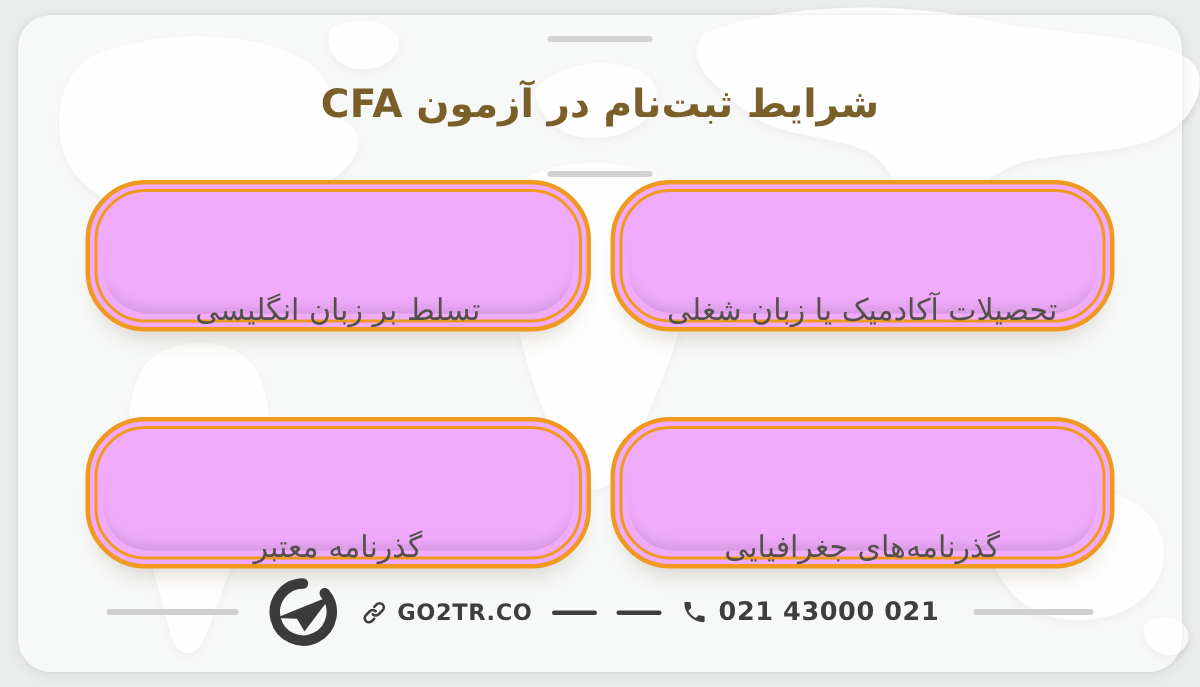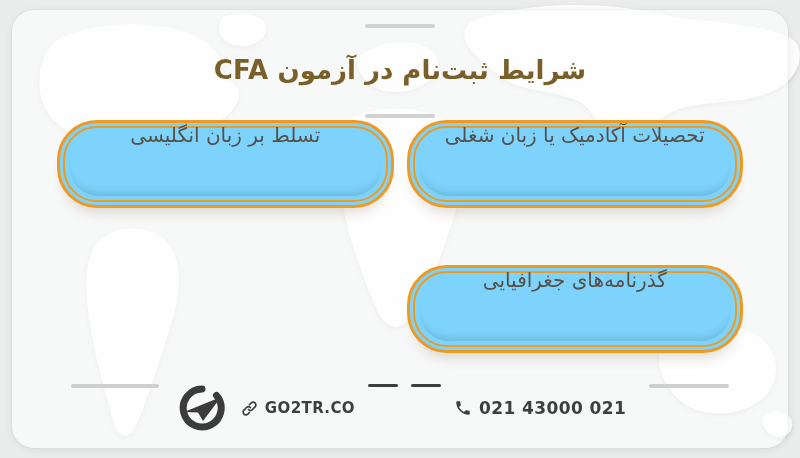--- a/index.html
+++ b/index.html
@@ -38,41 +38,41 @@
     font-size:26px;font-weight:bold;color:var(--title);
     letter-spacing:.2px;line-height:1.3;white-space:nowrap;
   }
   
   .pills{
     position:absolute;top:110px;left:45px;right:45px;
     display:grid;grid-template-columns:1fr 1fr;
     column-gap:13px;row-gap:57px;direction:rtl;
   }
   .pill{
-    position:relative;height:88px;border-radius:40px;background:#7dd3fc;
+    position:relative;height:101px;border-radius:40px;background:#f0abfc;
     border:3px solid var(--accent);
-    display:flex;align-items:flex-start;justify-content:center;
+    display:flex;align-items:flex-end;justify-content:center;
     box-shadow:0 12px 14px -8px rgba(90,70,30,0.20);
   }
   .pill::before{
     content:"";position:absolute;inset:3px;border-radius:34px;
     border:2px solid var(--accent);pointer-events:none;
   }
   .pill::after{
     content:"";position:absolute;inset:9px;border-radius:30px;
     box-shadow:inset 0 -9px 10px -7px rgba(0,0,0,0.16);pointer-events:none;
   }
   .pill-label{
     font-size:20px;color:var(--pill_text);font-weight:500;
     padding:0 24px;text-align:center;z-index:1;
   }
   
   .footer{
     position:absolute;bottom:16px;left:0;right:0;
-    display:flex;justify-content:center;gap:13px;
+    display:flex;align-items:center;justify-content:center;gap:13px;
     direction:ltr;color:var(--footer_text);
   }
   .f-line{height:3px;border-radius:2px;background:var(--footer_text)}
   .f-line.dark{width:30px}
   .f-line.light{height:4px;background:#CFCFCF}
   .f-line.light.left{width:88px;margin-right:6px}
   .f-line.light.right{width:80px;margin-left:10px}
   .f-item{display:flex;align-items:center;gap:7px}
   .f-text{font-weight:bold;font-size:15px;letter-spacing:.4px}
   .f-text.phone{font-size:17px}
@@ -113,20 +113,23 @@
     <div class="pills">
       <div class="pill">
         <span class="pill-label" dir="rtl">تحصیلات آکادمیک یا زبان شغلی</span>
       </div>
       <div class="pill">
         <span class="pill-label" dir="rtl">تسلط بر زبان انگلیسی</span>
       </div>
       <div class="pill">
         <span class="pill-label" dir="rtl">گذرنامه‌های جغرافیایی</span>
       </div>
+      <div class="pill">
+        <span class="pill-label" dir="rtl">گذرنامه معتبر</span>
+      </div>
     </div>
 
     <div class="footer">
       <span class="f-line light left"></span>
 
       <svg class="logo" width="48" height="48" viewBox="0 0 48 48" aria-hidden="true">
         <path d="M24 5 a19 19 0 1 0 14.5 6.5" fill="none" stroke="#3B3B3B" stroke-width="7" stroke-linecap="round"></path>
         <path d="M6,28 L43,13 L25,37 L20,28.5 Z" fill="#3B3B3B"></path>
       </svg>
 

